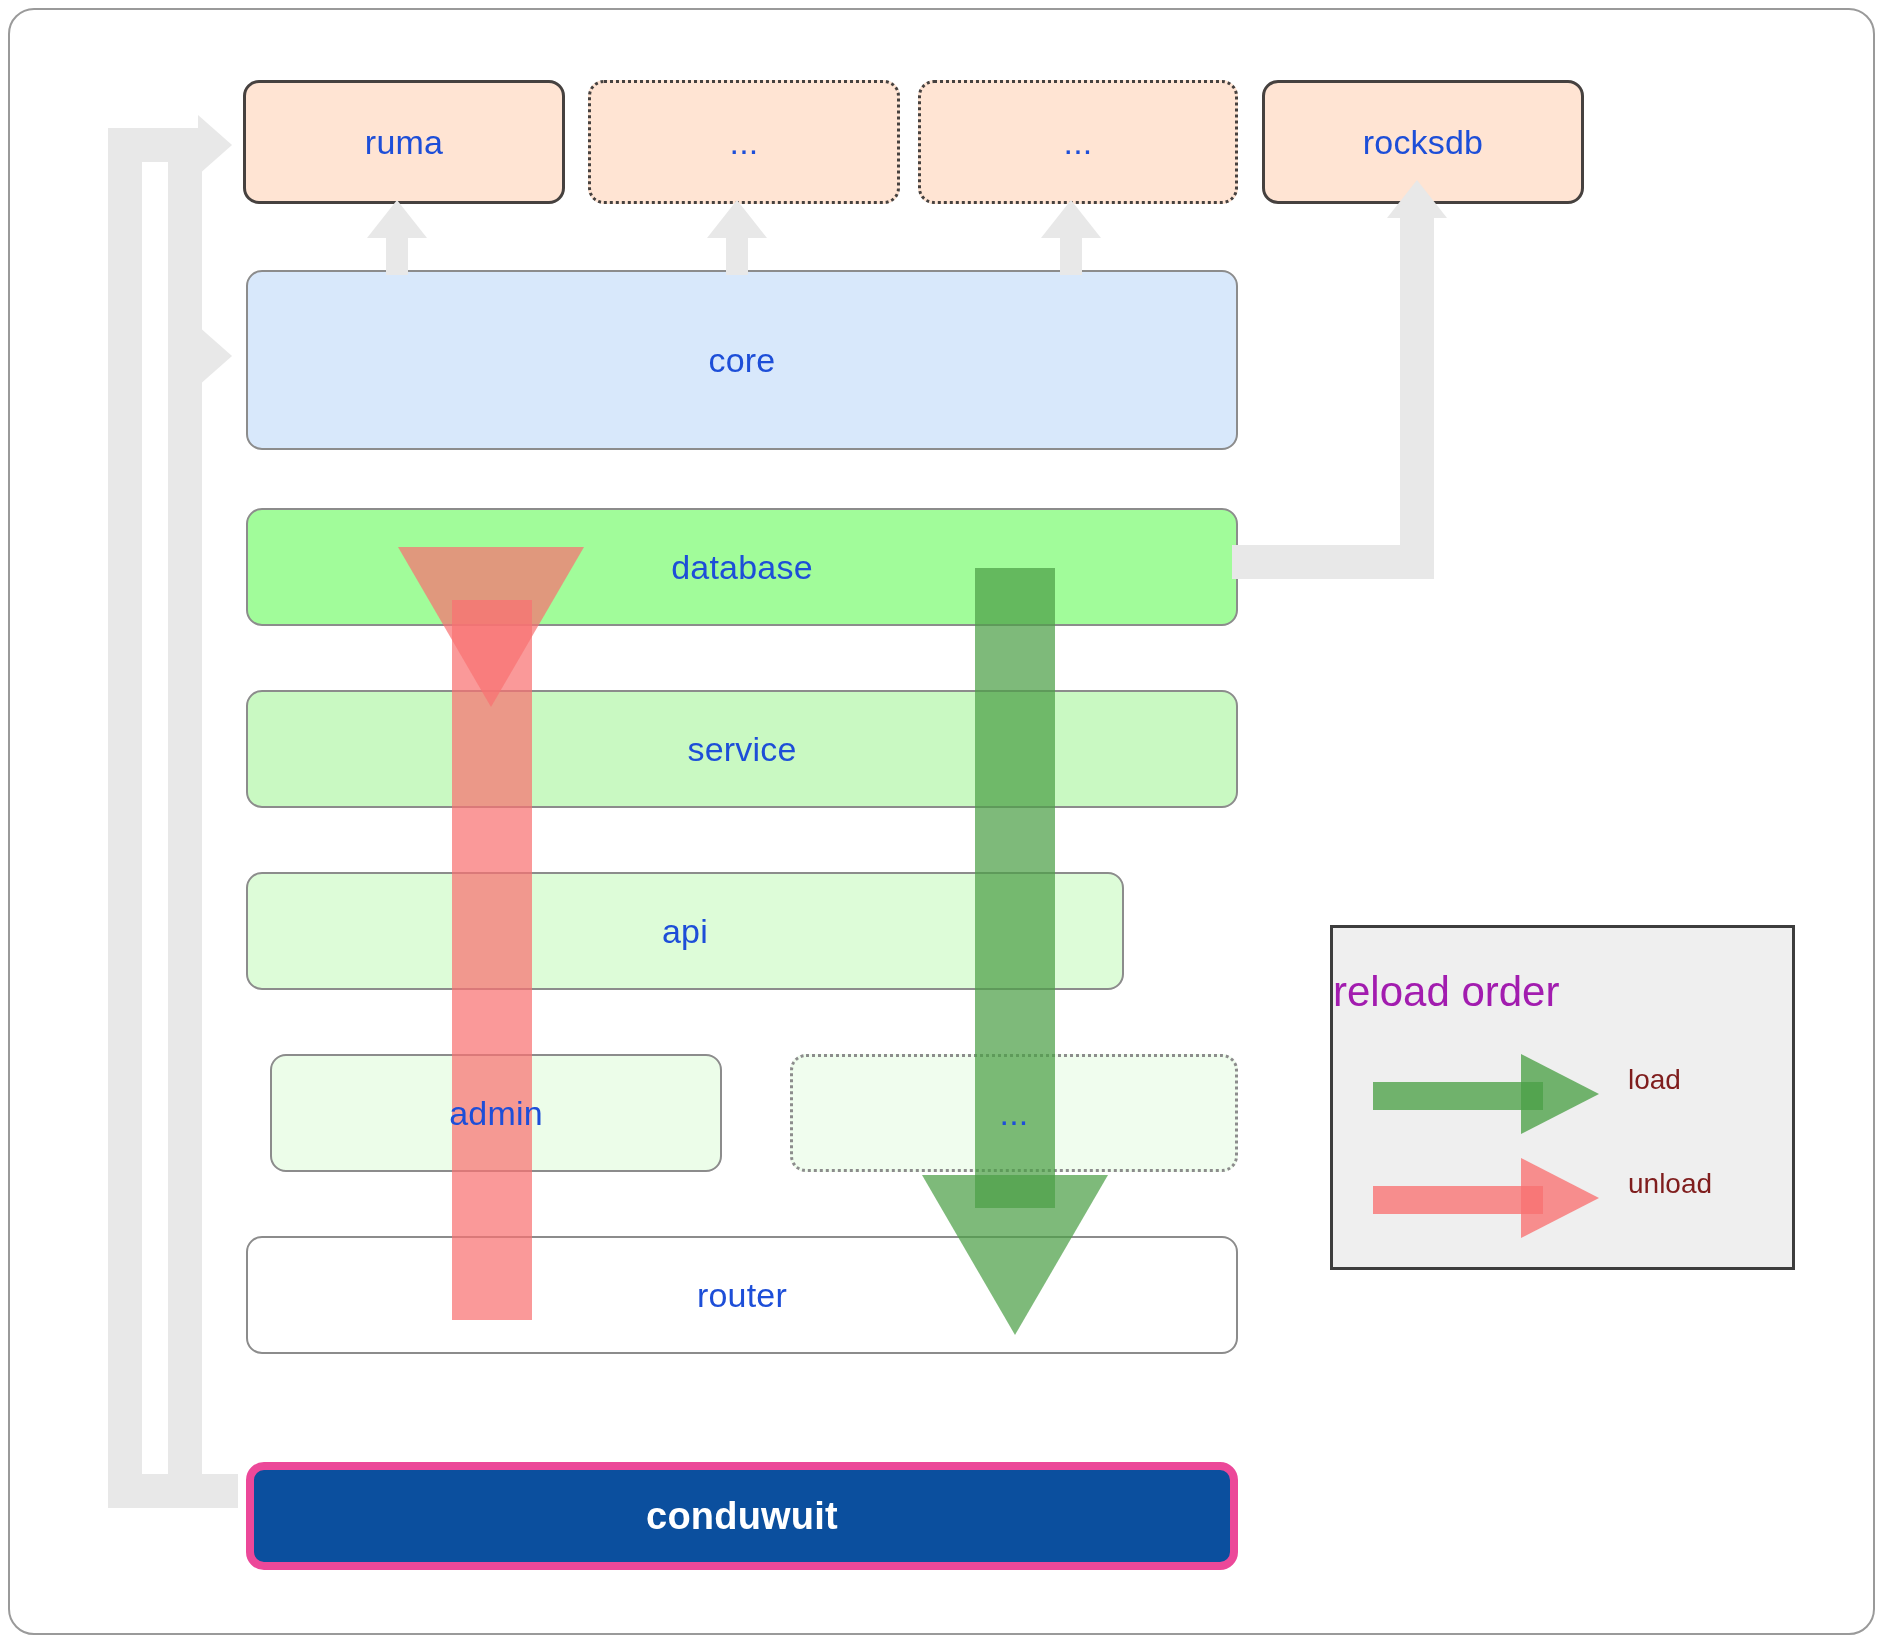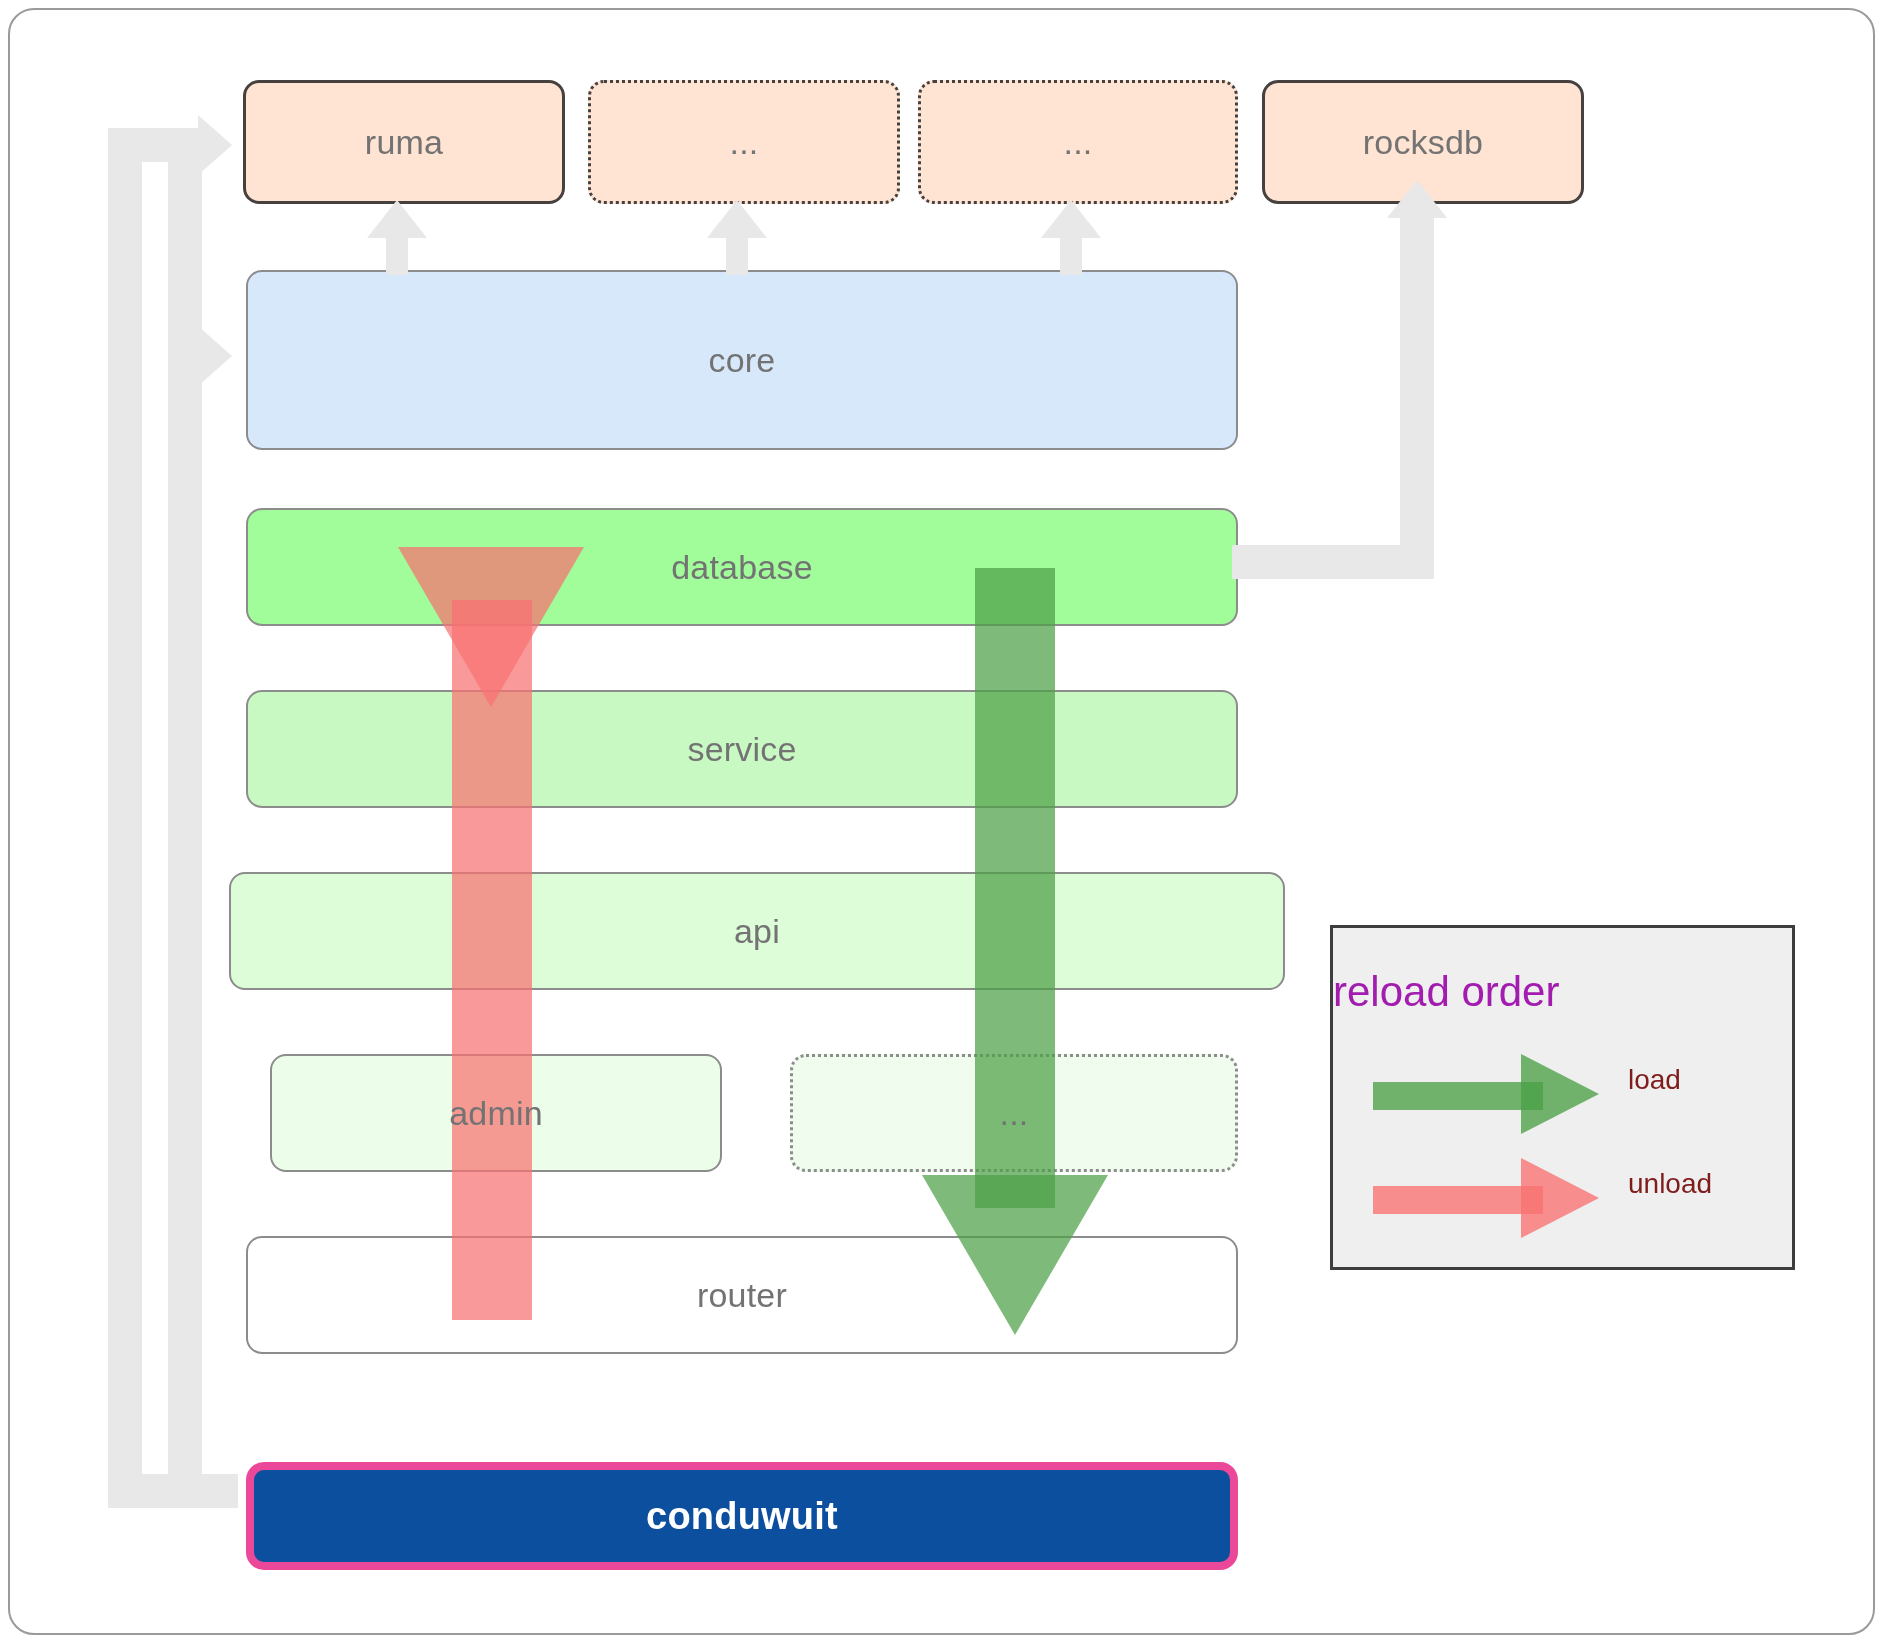--- a/index.html
+++ b/index.html
@@ -32,21 +32,21 @@
   }
 
   
   .box {
     position: absolute;
     box-sizing: border-box;
     display: flex;
     align-items: center;
     justify-content: center;
     border-radius: 14px;
-    color: #737373;
+    color: #1d4ed8;
     font-size: 34px;
     letter-spacing: .2px;
   }
   .box .lbl { position: relative; z-index: 3; }
 
   .dep {            
     background: #ffe4d3;
     border: 3px solid #46413f;
     border-radius: 16px;
     height: 124px;
@@ -210,21 +210,21 @@
   </div>
 
   <div class="box layer database" style="left:246px; top:508px; width:992px; height:118px;">
     <span class="lbl">database</span>
   </div>
 
   <div class="box layer service" style="left:246px; top:690px; width:992px; height:118px;">
     <span class="lbl">service</span>
   </div>
 
-  <div class="box layer api" style="left:229px; top:872px; width:1056px; height:118px;">
+  <div class="box layer api" style="left:246px; top:872px; width:878px; height:118px;">
     <span class="lbl">api</span>
   </div>
 
   <div class="box layer admin" style="left:246px; top:1054px; width:452px; height:118px;margin-left:24px;">
     <span class="lbl">admin</span>
   </div>
 
   <div class="box layer dotted dots-low" style="left:790px; top:1054px; width:448px; height:118px;">
     <span class="lbl">...</span>
   </div>

